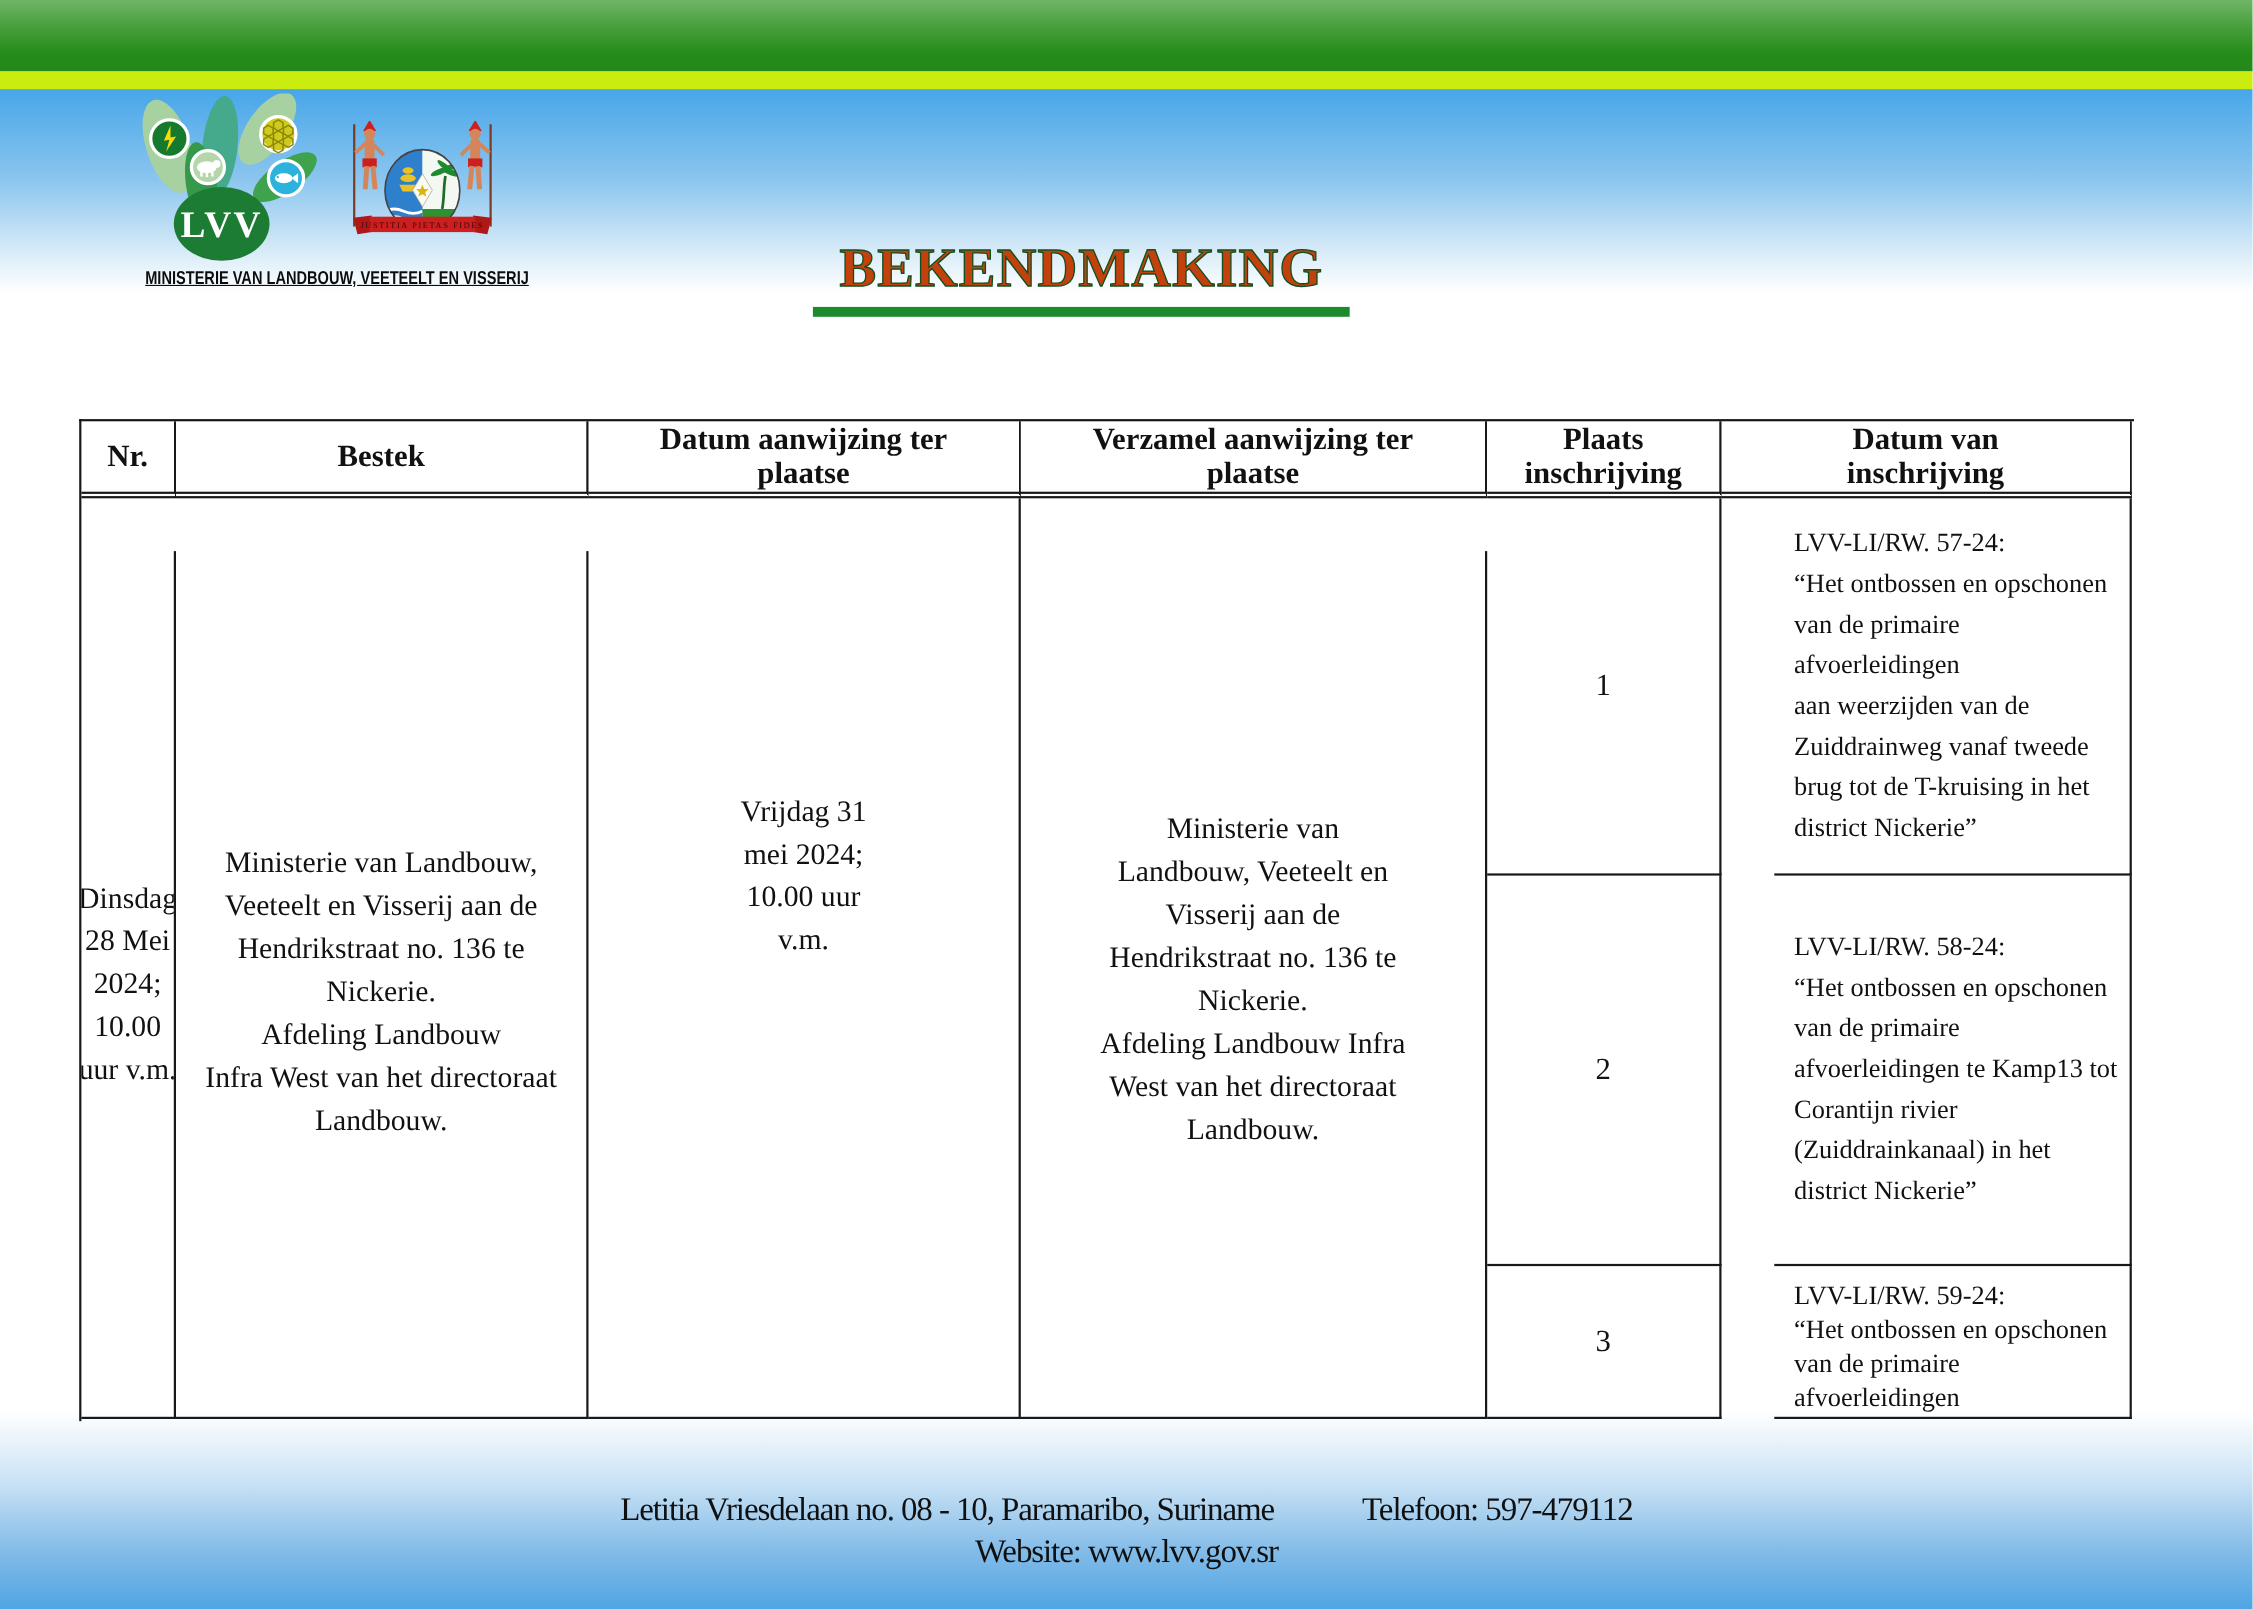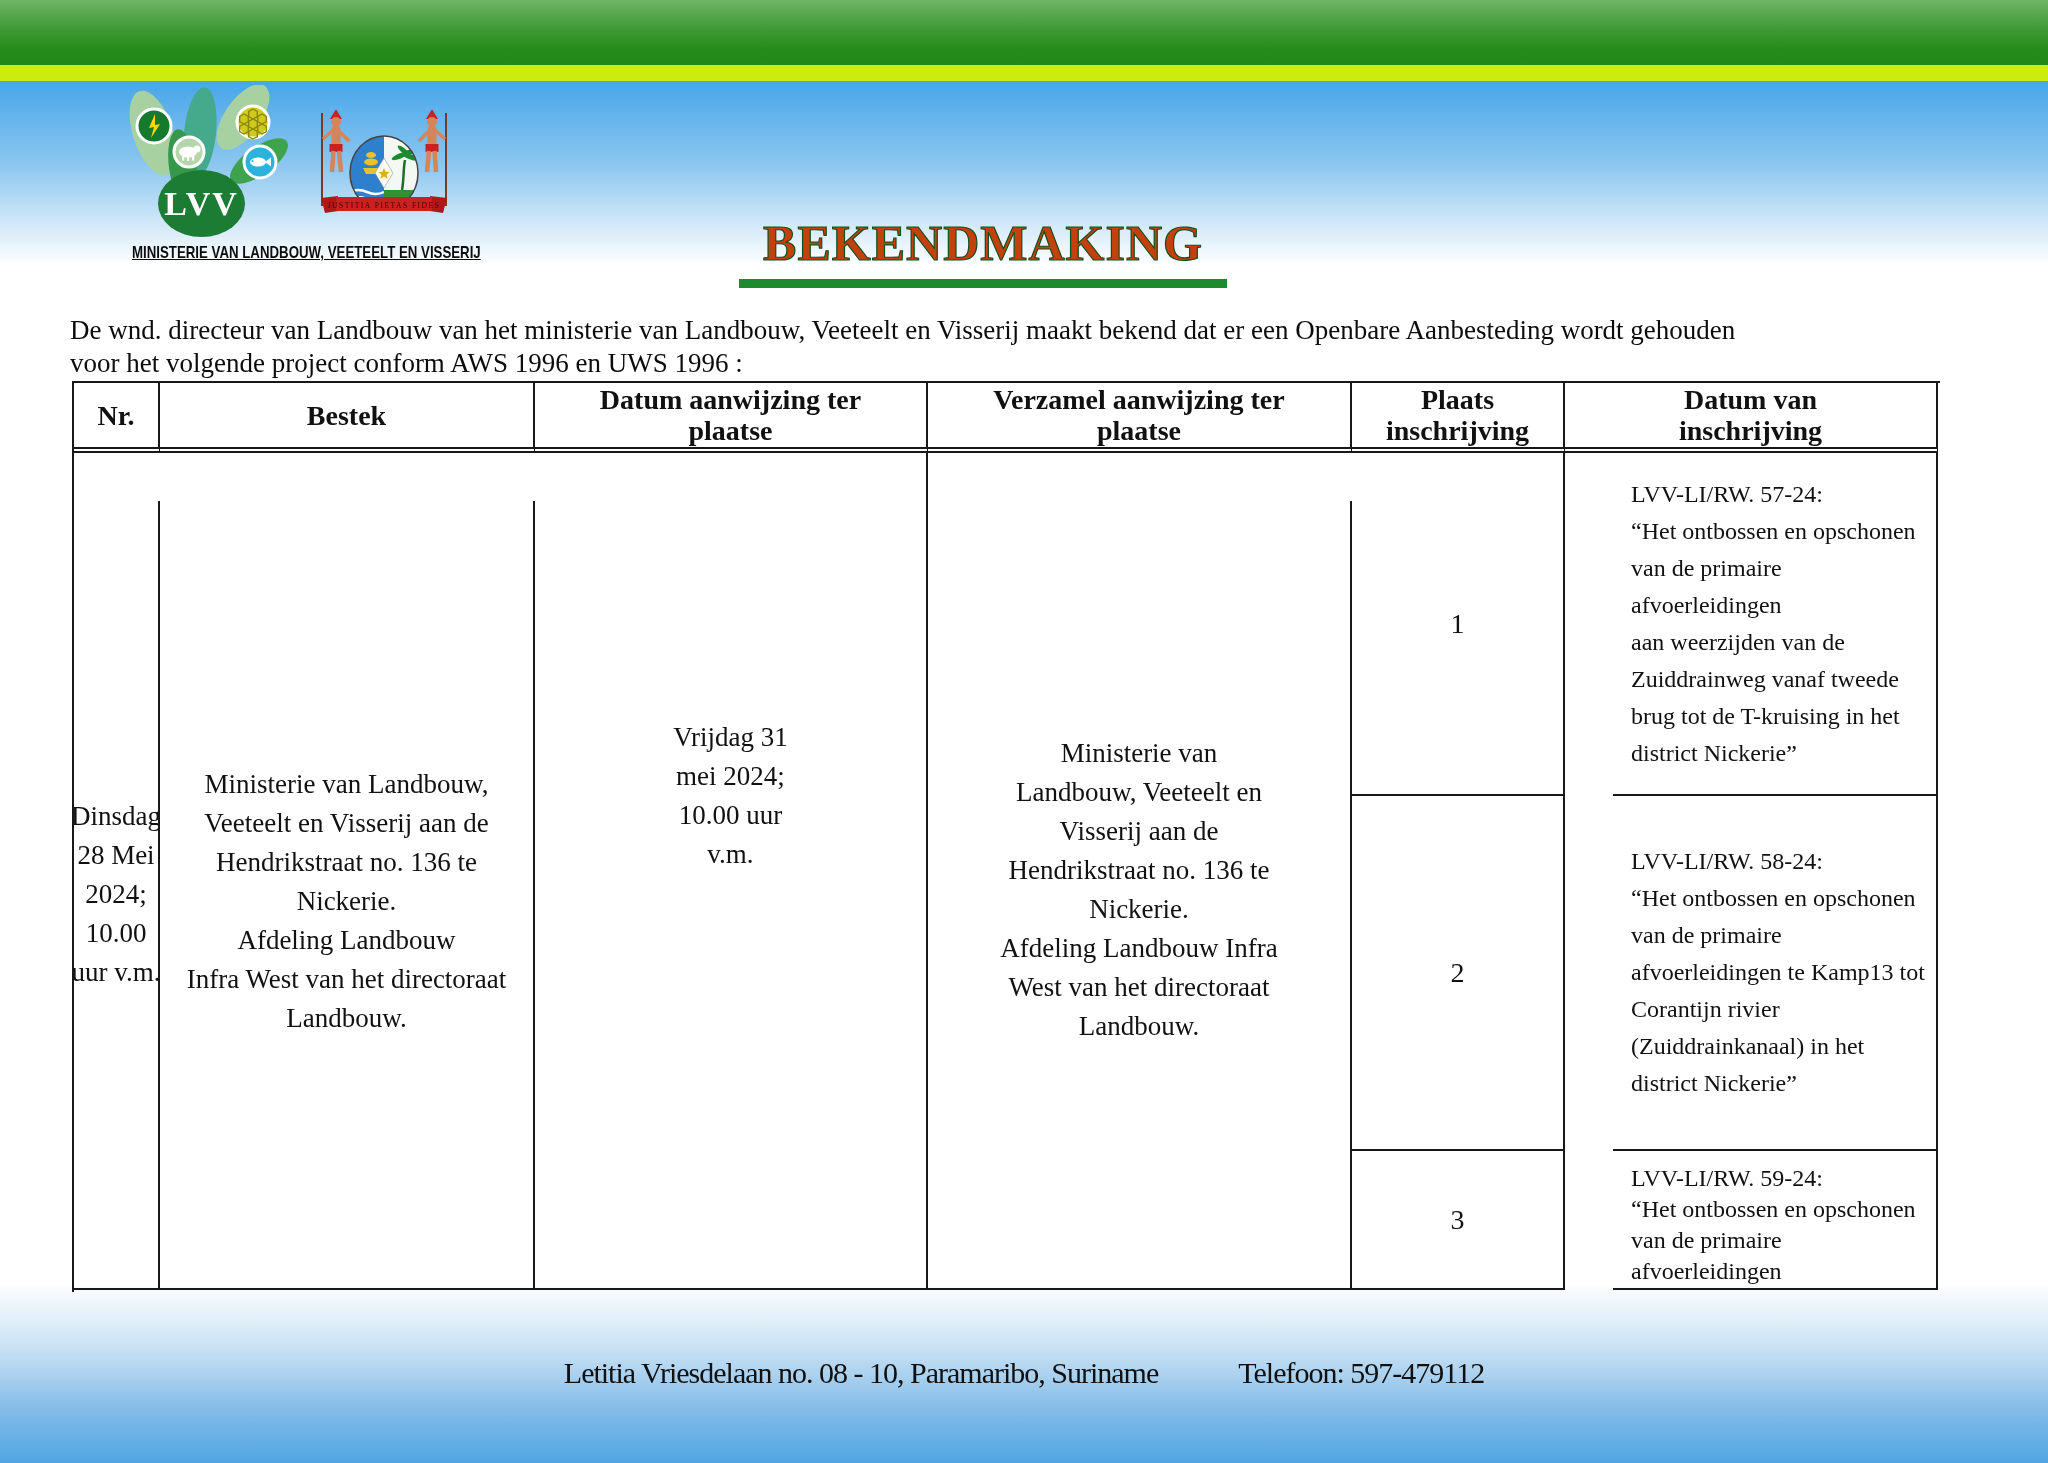--- a/index.html
+++ b/index.html
@@ -162,22 +162,20 @@
       <text x="68" y="97.5" text-anchor="middle" font-size="7.5" font-family="Liberation Serif, serif" fill="#3a0808" letter-spacing="1.5">JUSTITIA PIETAS FIDES</text>
     </g>
   </svg>
 
   <div class="ministry-label">MINISTERIE VAN LANDBOUW, VEETEELT EN VISSERIJ</div>
 
   <div class="title-wrap">
     <span class="title">BEKENDMAKING</span>
   </div>
 
-  <div class="intro">De wnd. directeur van Landbouw van het ministerie van Landbouw, Veeteelt en Visserij maakt bekend dat er een Openbare Aanbesteding wordt gehouden
-voor het volgende project conform AWS 1996 en UWS 1996 :</div>
 
   <div class="tbl">
     <div class="hc">Nr.</div>
     <div class="hc">Bestek</div>
     <div class="hc">Datum aanwijzing ter
 plaatse</div>
     <div class="hc">Verzamel aanwijzing ter
 plaatse</div>
     <div class="hc">Plaats inschrijving</div>
     <div class="hc">Datum van
@@ -235,15 +233,18 @@
     <div class="bst bst3">LVV-LI/RW. 59-24:
 “Het ontbossen en opschonen
 van de primaire afvoerleidingen
 te Pand E tot Corantijn rivier</div>
   </div>
 
   <div class="footer">
     <div class="row1">
       <span>Letitia Vriesdelaan no. 08 - 10, Paramaribo, Suriname</span><span class="gap"></span><span>Telefoon: 597-479112</span>
     </div>
+    <div class="row2">
+      <span>Website: www.lvv.gov.sr</span>
+    </div>
   </div>
 
 </div>
 
 </body></html>

